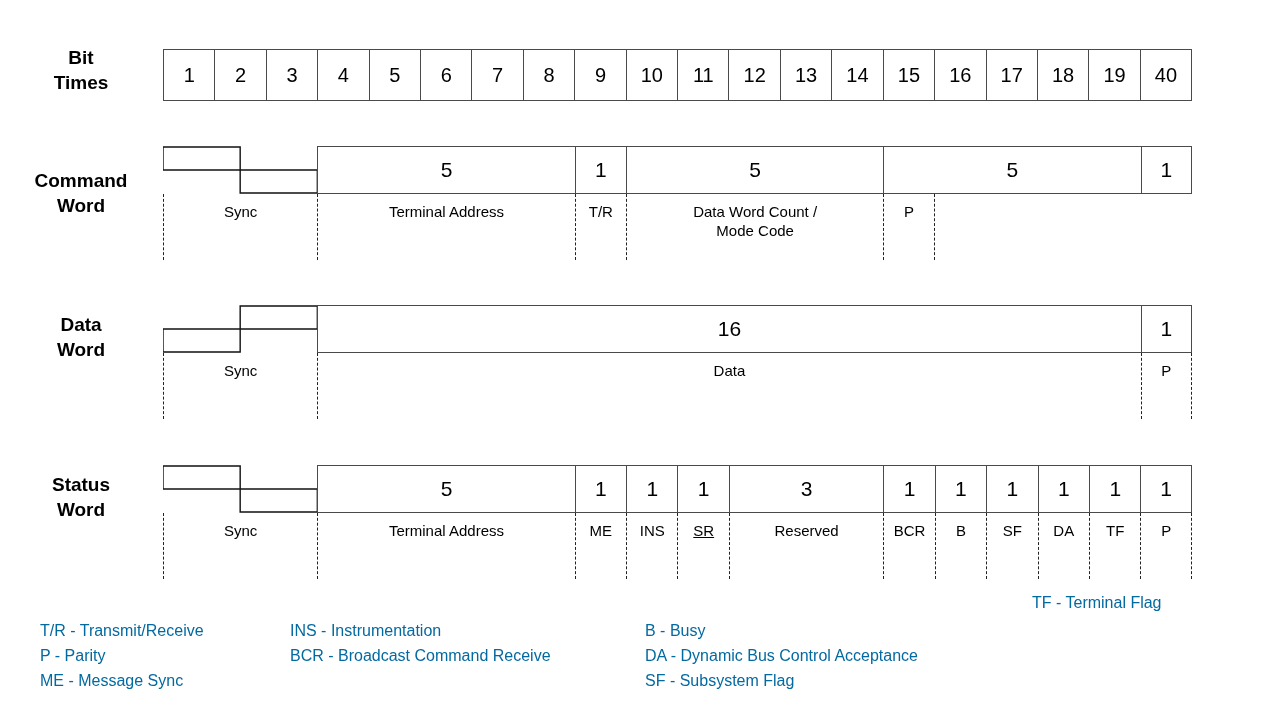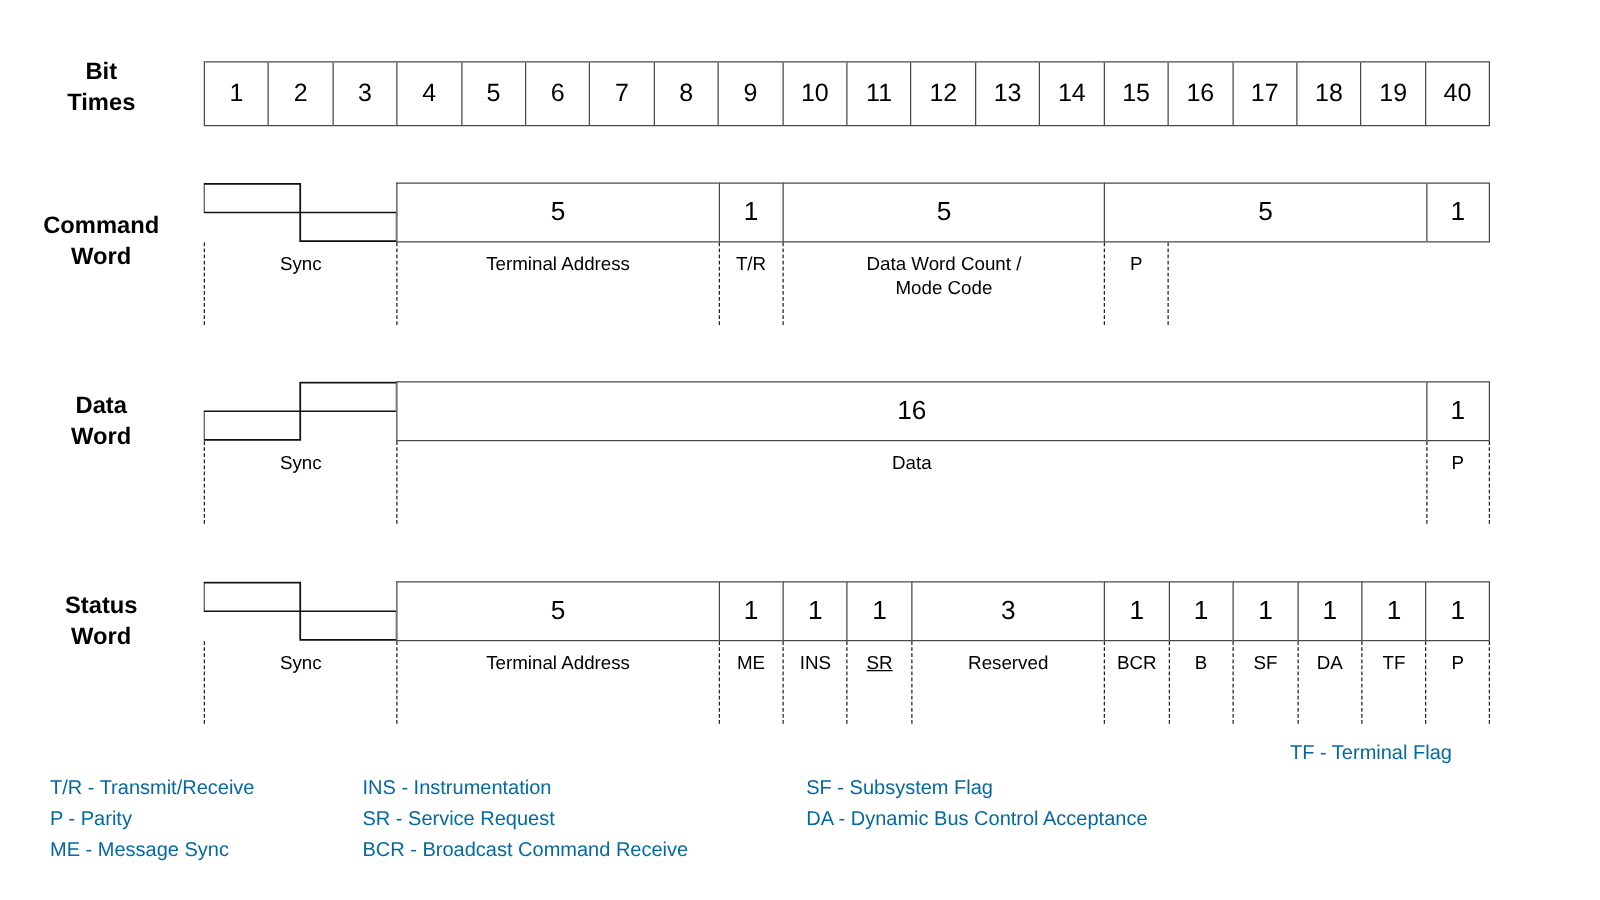--- a/index.html
+++ b/index.html
@@ -252,25 +252,25 @@
     </div>
 
   <div id="legend-area">
       <div class="legend" style="left: 40px; top: 618px;">
         <div>T/R - Transmit/Receive</div>
         <div>P - Parity</div>
         <div>ME - Message Sync</div>
       </div>
       <div class="legend" style="left: 290px; top: 618px;">
         <div>INS - Instrumentation</div>
-        <div>SR - Service Request</div>
         <div>BCR - Broadcast Command Receive</div>
       </div>
       <div class="legend" style="left: 645px; top: 618px;">
+        <div>B - Busy</div>
+        <div>DA - Dynamic Bus Control Acceptance</div>
         <div>SF - Subsystem Flag</div>
-        <div>DA - Dynamic Bus Control Acceptance</div>
       </div>
       <div class="legend" style="left: 1032px; top: 590px;">
         <div>TF - Terminal Flag</div>
       </div>
     </div>
 
 </div>
 
 </body></html>

